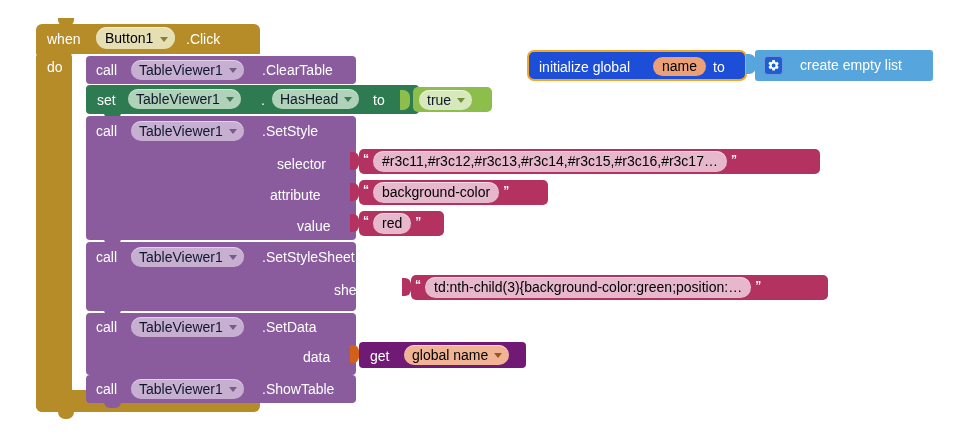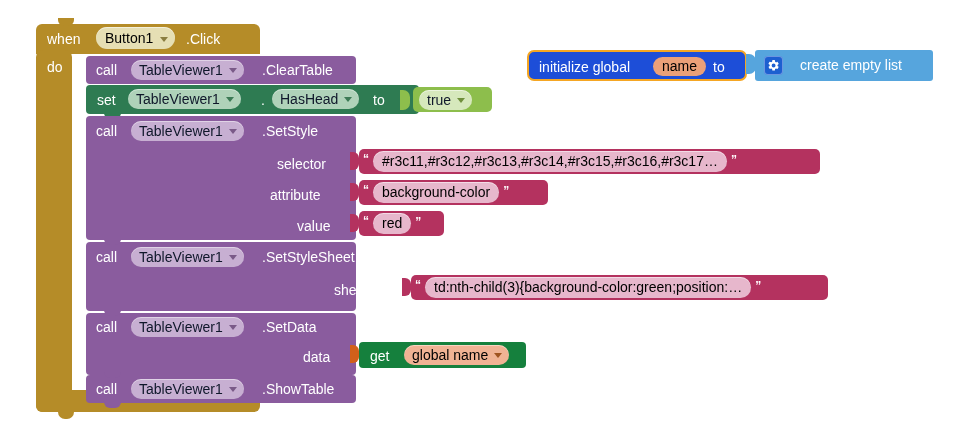--- a/index.html
+++ b/index.html
@@ -105,21 +105,21 @@
     box-shadow:inset 0 1px 0 rgba(255,255,255,.5);
   }
 
   
   .plugL{
     position:absolute;width:9px;height:18px;
     border-radius:0 6px 6px 0;
   }
 
   
-  .orange{background:#15803d;}
+  .orange{background:#701a75;}
   .orange-init{background:#1d4ed8;border:2px solid #F5A623;}
   .or-field{
     background:#F0B394;border-radius:11px;color:#000;
     box-shadow:inset 0 1px 0 rgba(255,255,255,.45);
   }
   .or-field .caret{border-top:5px solid #a05420;}
   .init-name{
     background:#EBA078;border-radius:10px;color:#000;font-size:14px;
     padding:2px 9px 3px 9px;line-height:1;
   }

